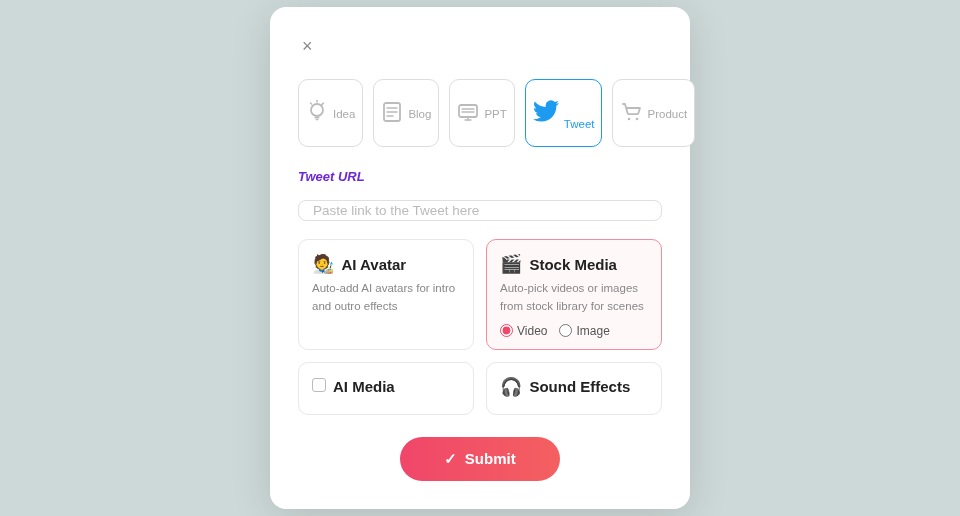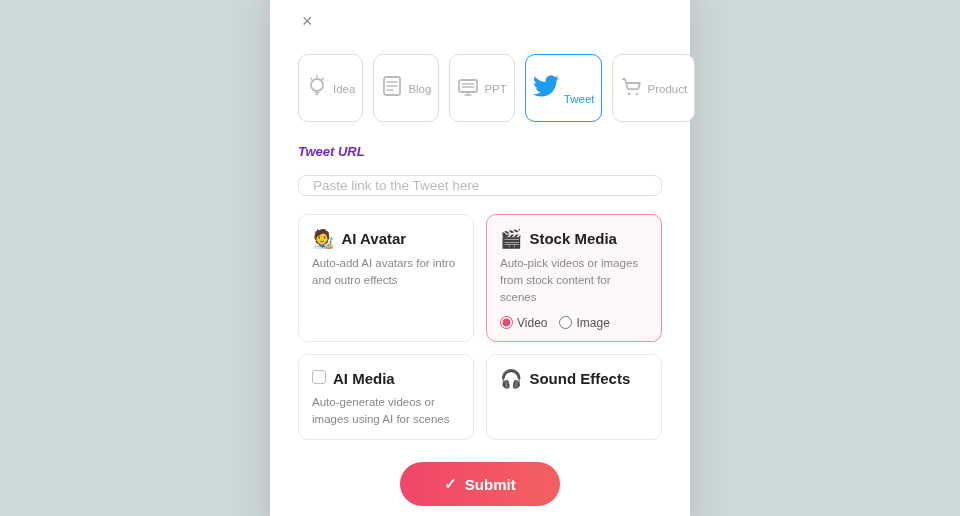--- a/index.html
+++ b/index.html
@@ -305,41 +305,40 @@
         <span class="option-title">AI Avatar</span>
       </div>
       <div class="option-desc">Auto-add AI avatars for intro and outro effects</div>
     </div>
 
     <div class="option-card active">
       <div class="option-card-header">
         <span class="option-icon">🎬</span>
         <span class="option-title">Stock Media</span>
       </div>
-      <div class="option-desc">Auto-pick videos or images from stock content for scenes</div>
+      <div class="option-desc">Auto-pick videos or images from stock library for scenes</div>
       <div class="radio-group">
         <label class="radio-option">
           <input type="radio" name="stock-type" value="video" checked="" style="">
           <span>Video</span>
         </label>
         <label class="radio-option">
           <input type="radio" name="stock-type" value="image" style="">
           <span>Image</span>
         </label>
       </div>
     </div>
 
     <div class="option-card">
       <div class="option-card-header">
         <span class="option-icon">
           <span class="checkbox-unchecked"></span>
         </span>
         <span class="option-title">AI Media</span>
       </div>
-      <div class="option-desc">Auto-generate videos or images using AI for scenes</div>
     </div>
 
     <div class="option-card">
       <div class="option-card-header">
         <span class="option-icon">🎧</span>
         <span class="option-title">Sound Effects</span>
       </div>
     </div>
   </div>
 

